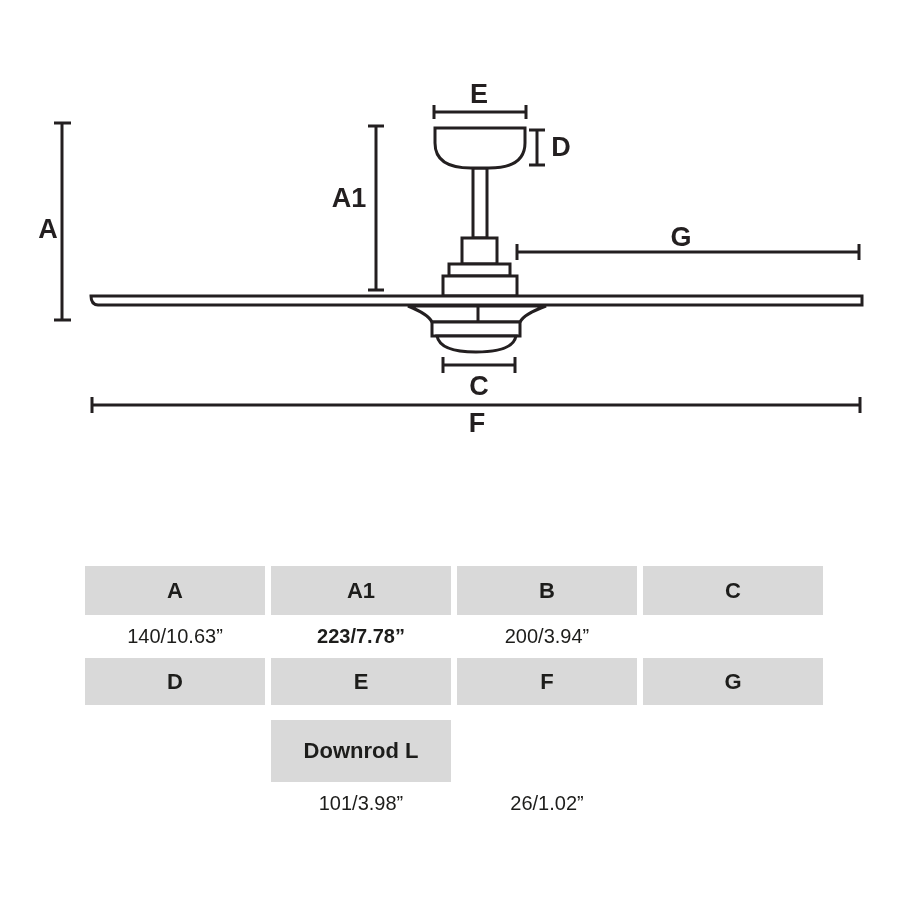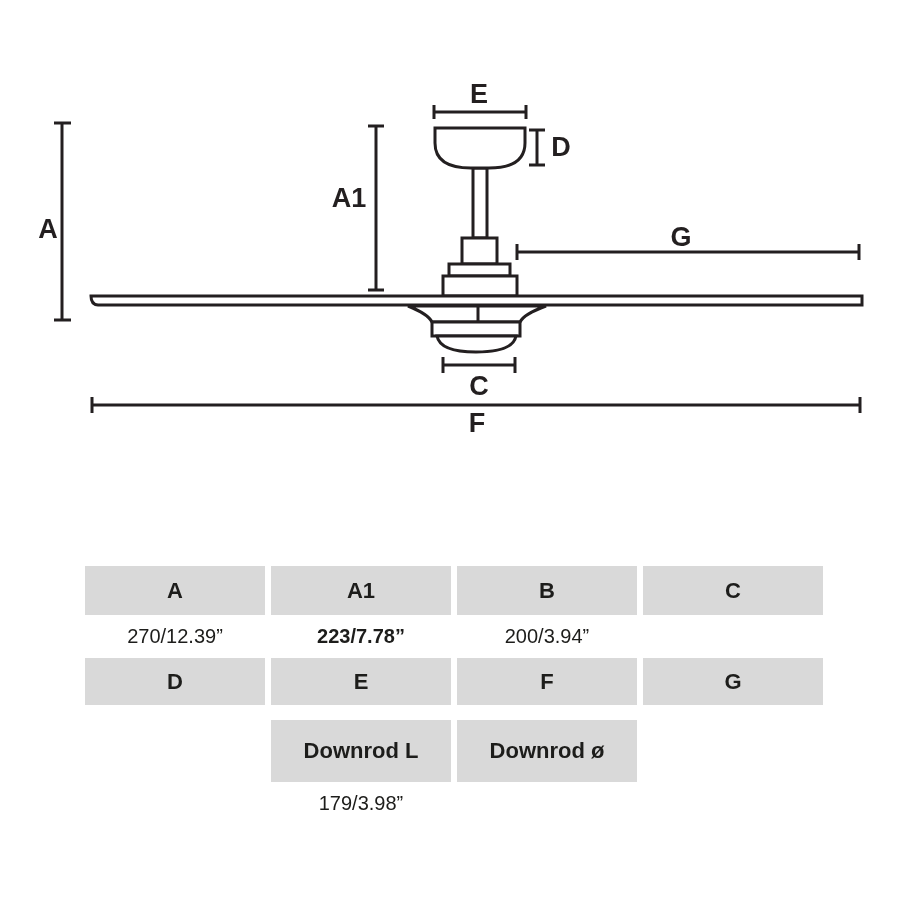--- a/index.html
+++ b/index.html
@@ -109,35 +109,35 @@
 
 <div id="spec-table">
 
   <div class="t-row head-row">
     <div class="cell">A</div>
     <div class="cell">A1</div>
     <div class="cell">B</div>
     <div class="cell">C</div>
   </div>
   <div class="t-row val-row">
-    <div class="cell">270/12.39”</div>
+    <div class="cell">140/10.63”</div>
     <div class="cell bold">223/7.78”</div>
     <div class="cell">200/3.94”</div>
   </div>
 
   <div class="t-row head-row h2">
     <div class="cell">D</div>
     <div class="cell">E</div>
     <div class="cell">F</div>
     <div class="cell">G</div>
   </div>
 
   <div class="spacer"></div>
 
   <div class="t-row head-row h3 indent">
     <div class="cell">Downrod L</div>
-    <div class="cell">Downrod ø</div>
   </div>
   <div class="t-row val-row indent">
-    <div class="cell">179/3.98”</div>
+    <div class="cell">101/3.98”</div>
+    <div class="cell">26/1.02”</div>
   </div>
 
 </div>
 
 </body></html>

